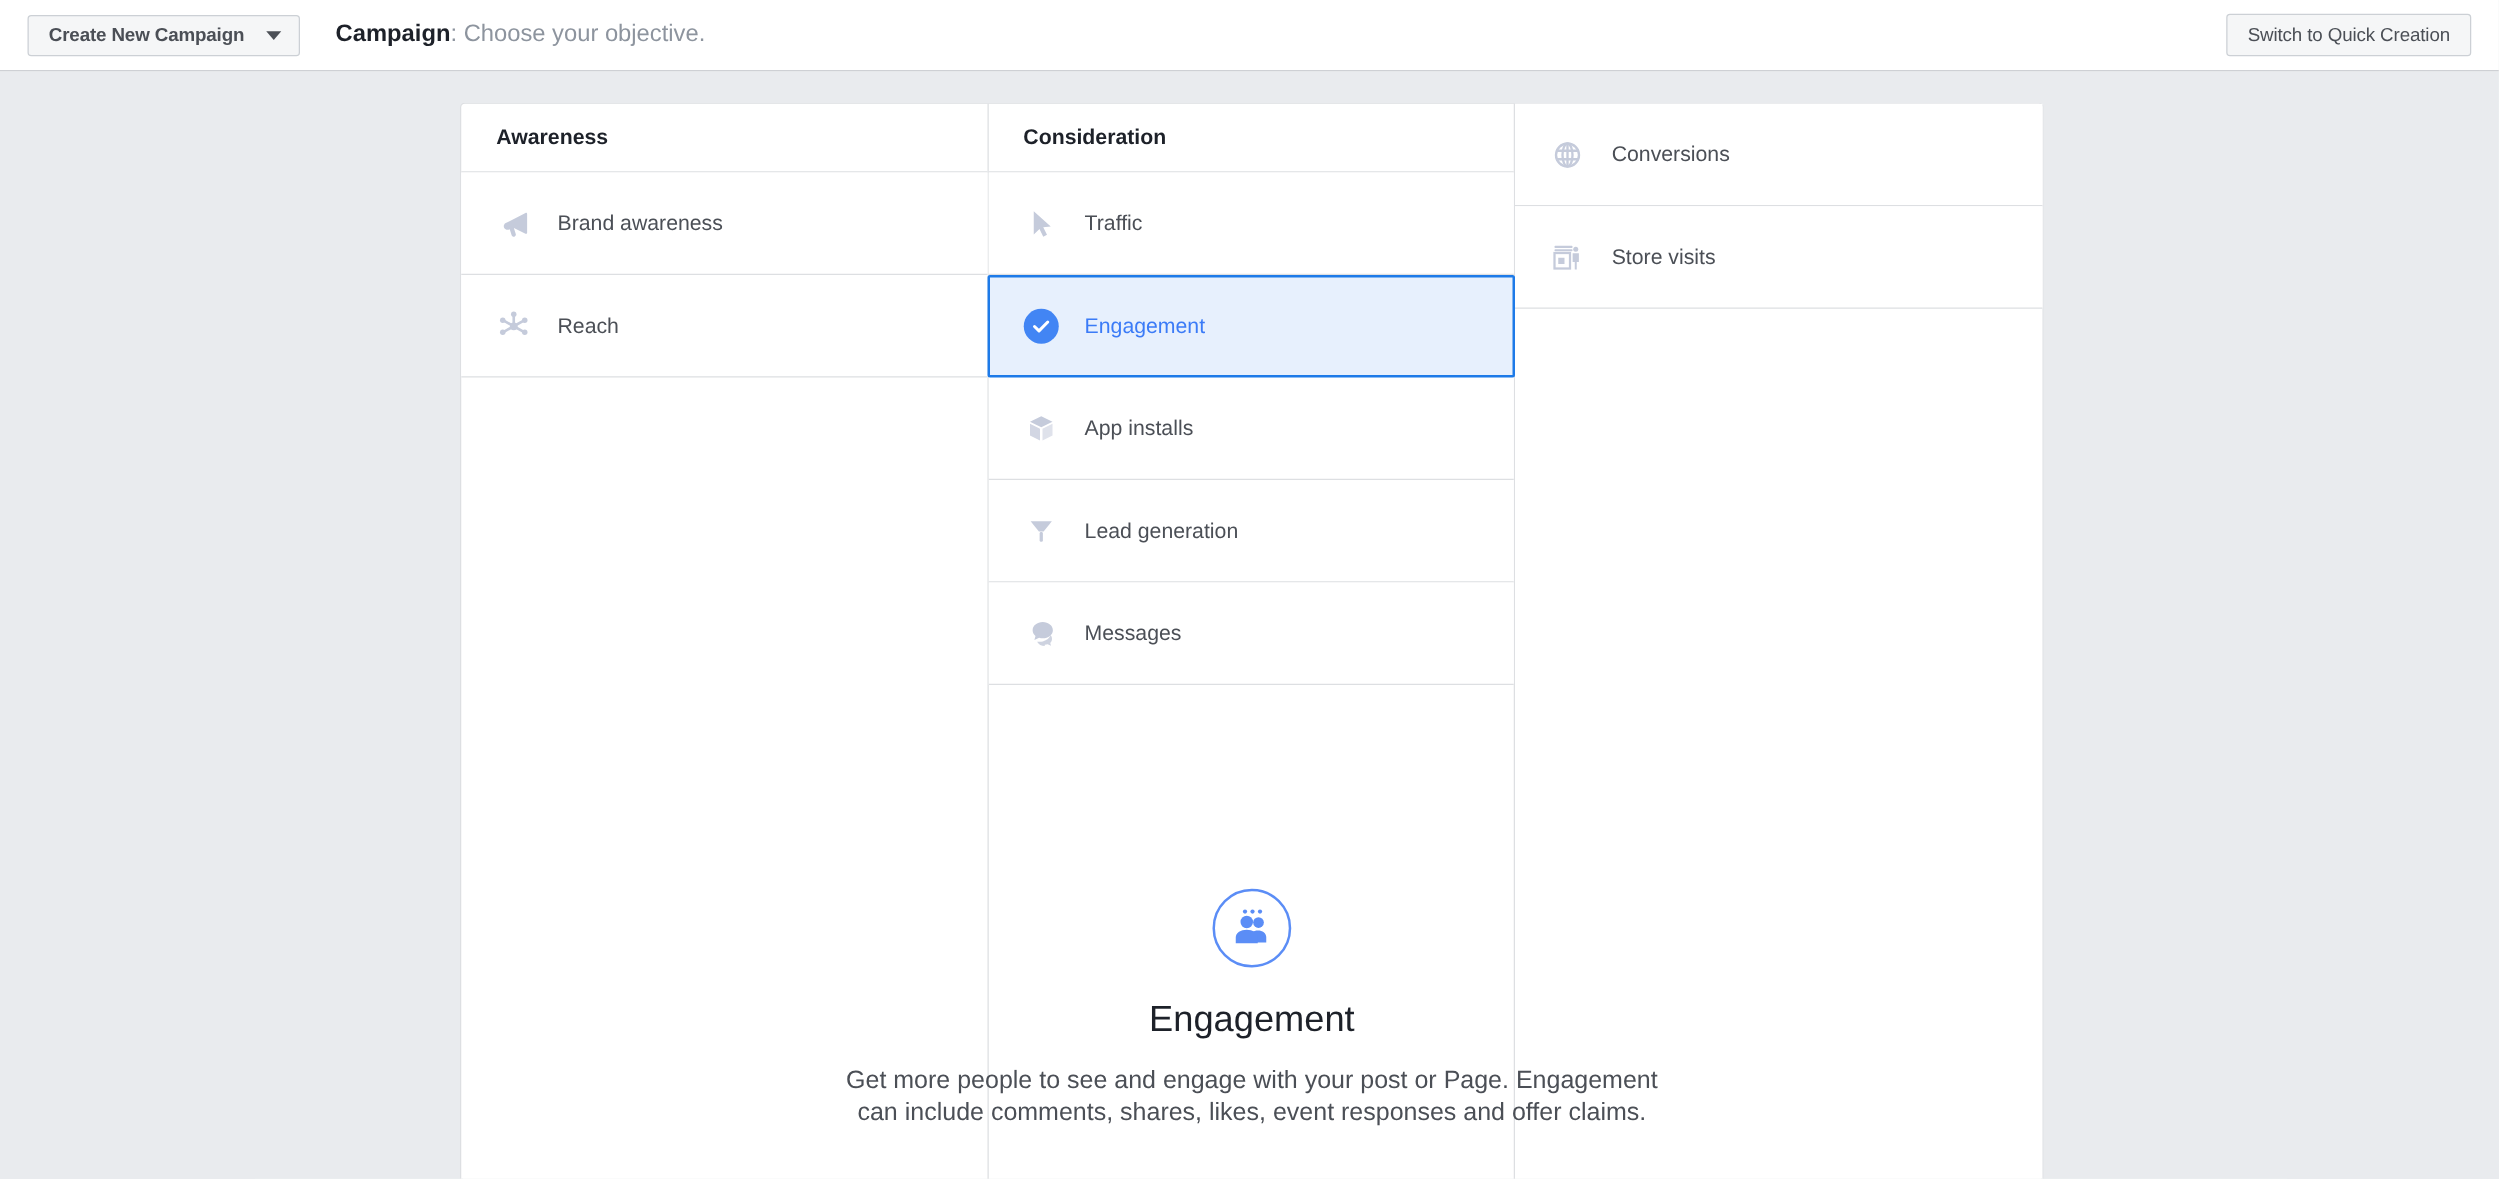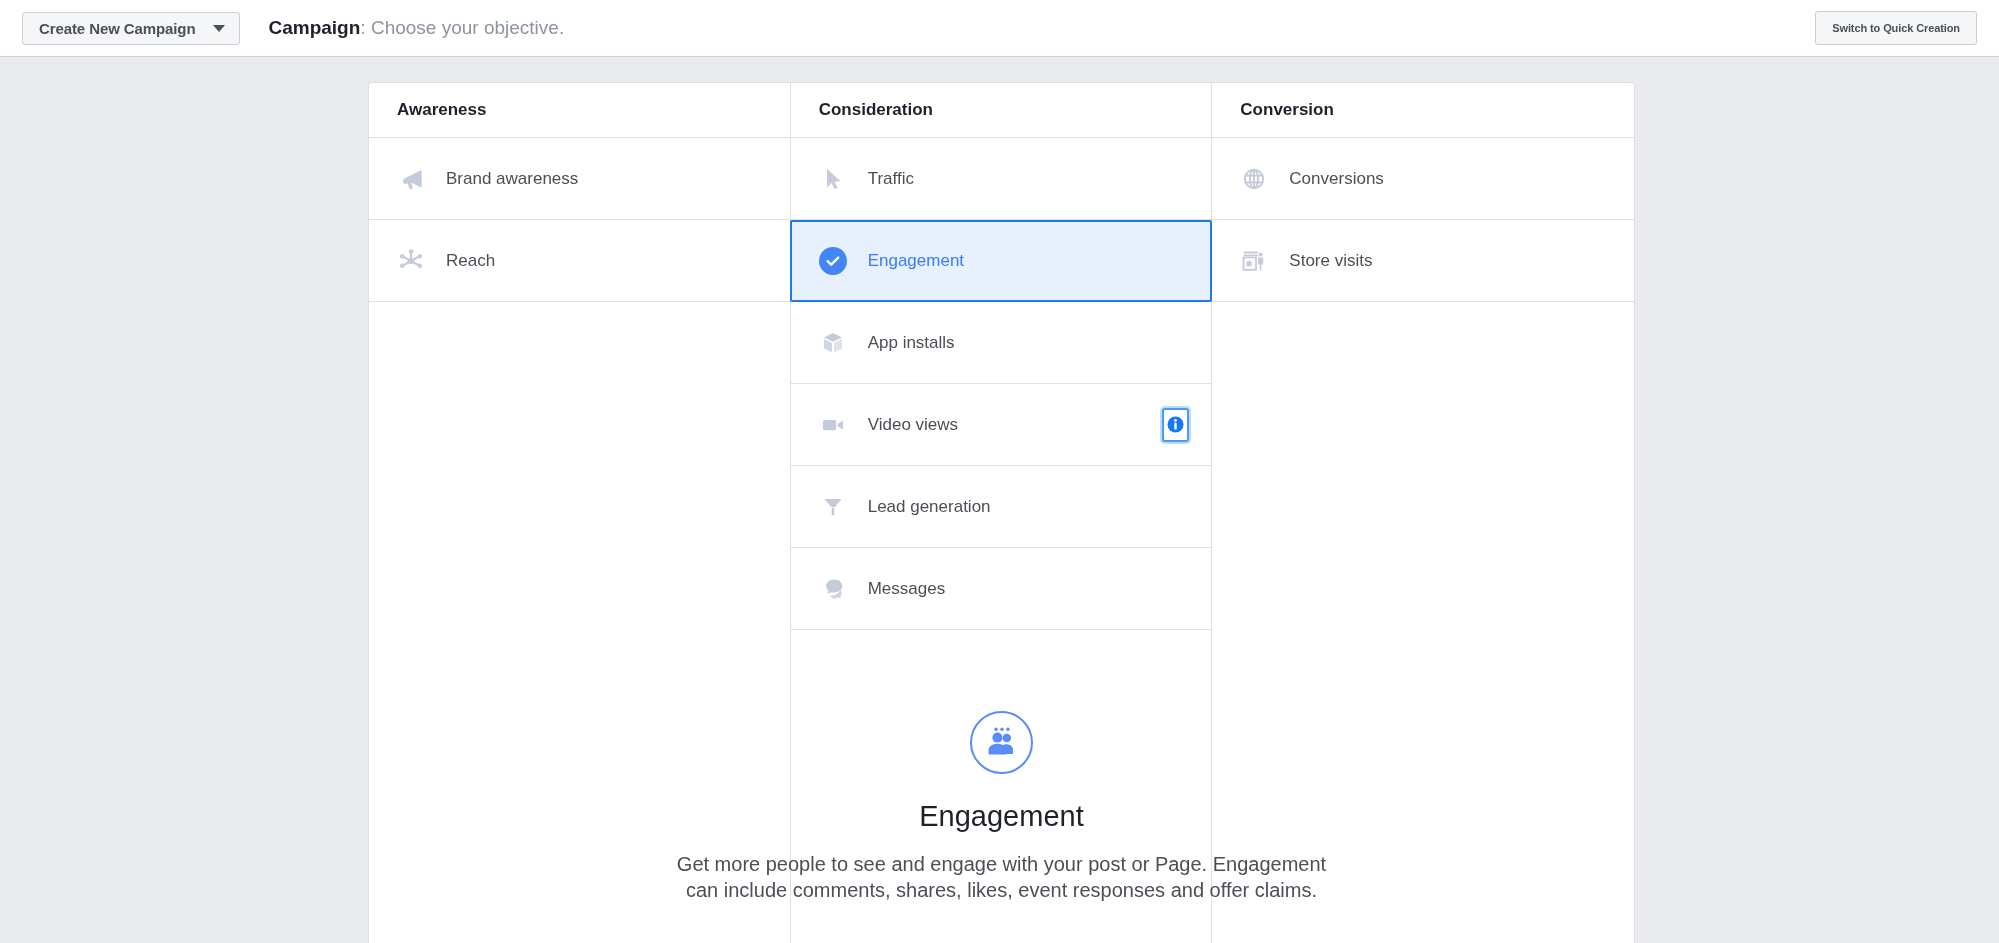--- a/index.html
+++ b/index.html
@@ -61,22 +61,22 @@
     height: 34px;
     padding: 0 16px;
     background: #f5f6f7;
     border: 1px solid #ccd0d5;
     border-radius: 3px;
     display: flex;
     align-items: center;
     cursor: pointer;
   }
   .switch-btn span {
-    font-size: 11px;
-    font-weight: bold;
+    font-size: 15px;
+    font-weight: normal;
     color: #4b4f56;
     letter-spacing: -0.1px;
     white-space: nowrap;
   }
 
   
   .card {
     position: absolute;
     left: 368px; top: 82px;
     width: 1267px;
@@ -281,56 +281,37 @@
       <path d="M13 3 L22 7.4 L13 11.8 L4 7.4 Z" fill="#c5cbdb"></path>
       <path d="M4 9 L12 13 L12 22.4 L4 18.4 Z" fill="#c5cbdb" opacity="0.78"></path>
       <path d="M22 9 L14 13 L14 22.4 L22 18.4 Z" fill="#c5cbdb" opacity="0.55"></path>
     </svg>
           </span>
           <span class="name">App installs</span>
         </div>
         <div class="obj-row">
           <span class="icon">
             <svg width="26" height="26" viewBox="0 0 26 26">
-      <rect x="3" y="8" width="13.2" height="10.2" rx="1.6" fill="#c5cbdb"></rect>
-      <path d="M23 8.4 L17.6 12 L17.6 14.2 L23 17.8 Z" fill="#c5cbdb"></path>
-    </svg>
-          </span>
-          <span class="name">Video views</span>
-          <span class="info-badge">
-            <span style="display: flex;">
-              <svg width="17" height="17" viewBox="0 0 17 17">
-                <circle cx="8.5" cy="8.5" r="8" fill="#1877f2"></circle>
-                <circle cx="8.5" cy="4.4" r="1.35" fill="#ffffff"></circle>
-                <rect x="7.3" y="6.6" width="2.4" height="7" rx="1.2" fill="#ffffff"></rect>
-              </svg>
-            </span>
-          </span>
-        </div>
-        <div class="obj-row">
-          <span class="icon">
-            <svg width="26" height="26" viewBox="0 0 26 26">
       <path d="M4.5 5 H21.5 L14.9 13.1 H11.1 Z" fill="#c5cbdb"></path>
       <rect x="11.7" y="13.6" width="2.6" height="7.8" rx="1.1" fill="#c5cbdb"></rect>
     </svg>
           </span>
           <span class="name">Lead generation</span>
         </div>
         <div class="obj-row">
           <span class="icon">
             <svg width="26" height="26" viewBox="0 0 26 26">
       <path d="M14.2 16.6 c4.5,0 8.1-2.9 8.1-6.5 0-3.6-3.6-6.5-8.1-6.5 -4.5,0-8.1,2.9-8.1,6.5 0,1.8 .9,3.4 2.3,4.6 l-.9 3.3 3.8-1.8 c.9,.3 1.9,.4 2.9,.4z" fill="#c5cbdb"></path>
       <path d="M15.8 22.8 c-2.7,0-5-1.4-6.1-3.5 1.4,.3 3 .2 4.6-.2 3.1,-.8 5.4,-2.8 6.2,-5.1 .7,.9 1.1,2 1.1,3.1 0,1.2-.5,2.3-1.4,3.2 l.6 2.3 -2.7-1.2 c-.7,.2-1.5,.4-2.3,.4z" fill="#c5cbdb" opacity="0.85"></path>
     </svg>
           </span>
           <span class="name">Messages</span>
         </div>
       </div>
       <div class="col">
-        <div class="col-head">Conversion</div>
         <div class="obj-row">
           <span class="icon">
             <svg width="26" height="26" viewBox="0 0 26 26">
       <g fill="none" stroke="#c5cbdb" stroke-width="1.9">
         <circle cx="13" cy="13" r="9.2"></circle>
         <ellipse cx="13" cy="13" rx="4" ry="9.2"></ellipse>
         <line x1="3.9" y1="9.6" x2="22.1" y2="9.6"></line>
         <line x1="3.9" y1="16.4" x2="22.1" y2="16.4"></line>
         <line x1="13" y1="3.8" x2="13" y2="22.2"></line>
       </g>

